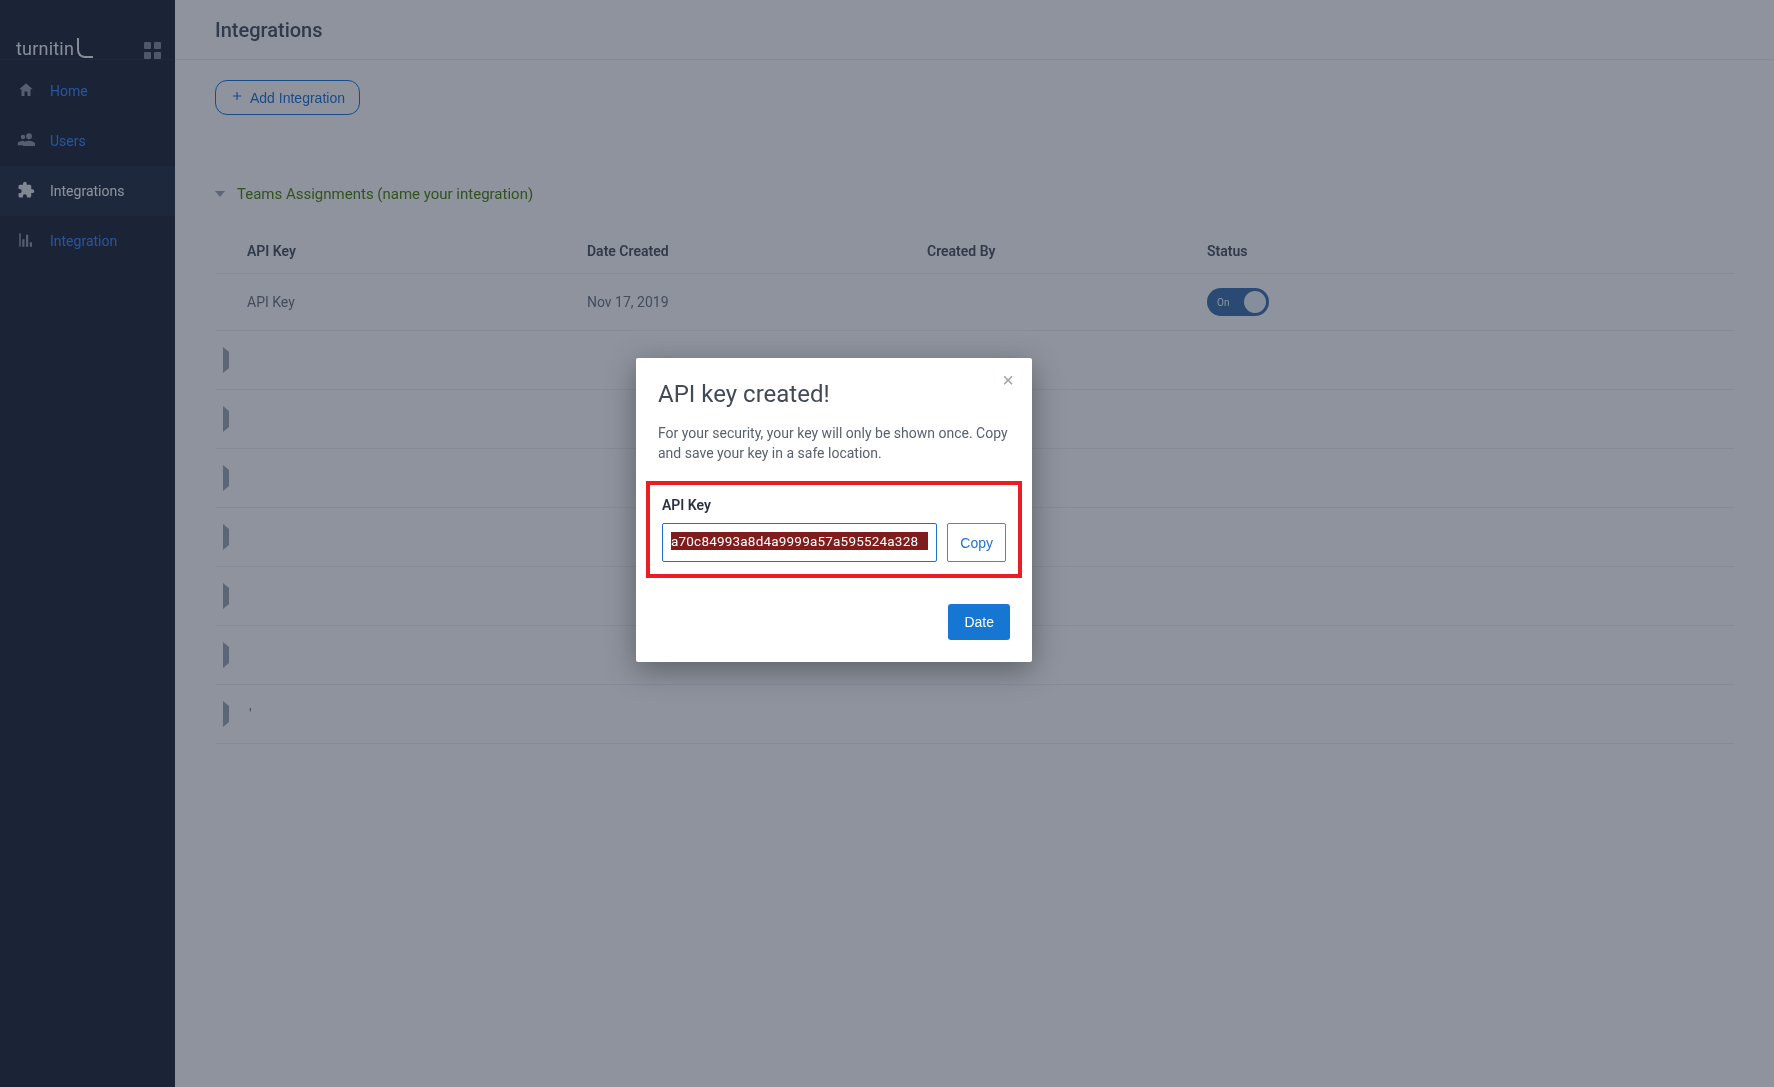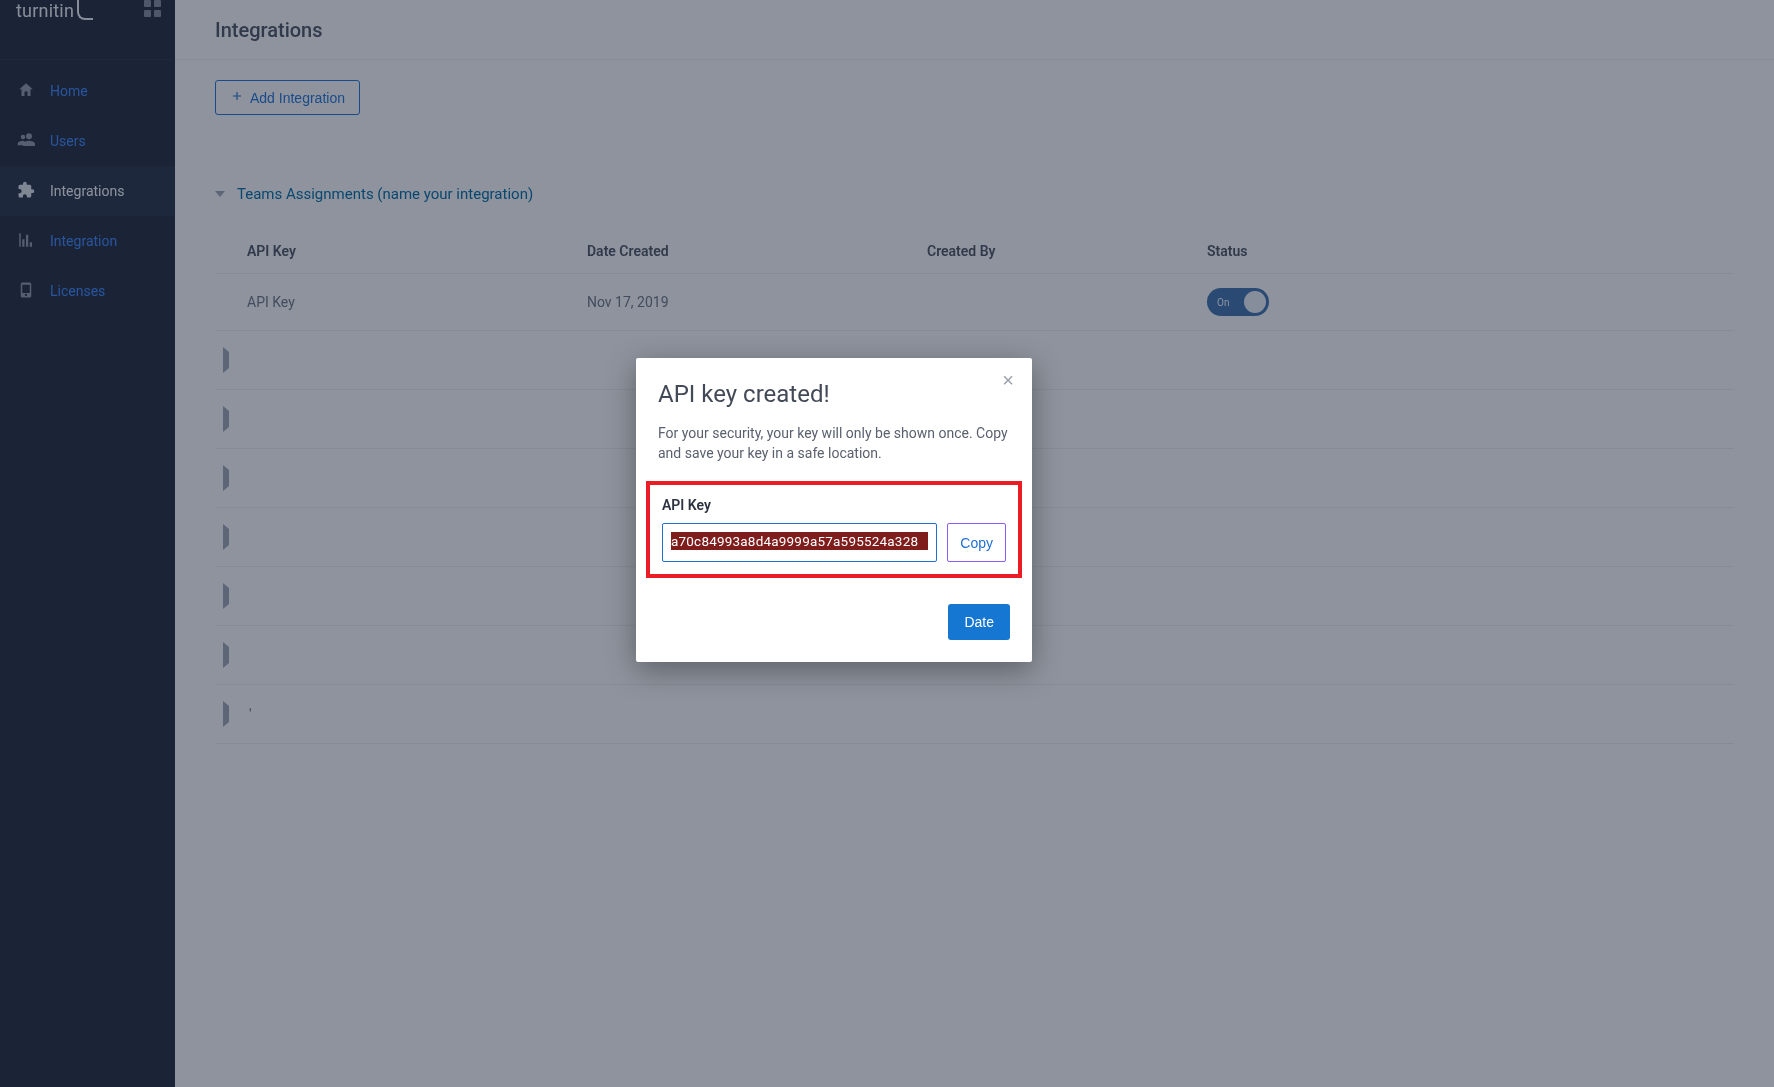--- a/index.html
+++ b/index.html
@@ -21,21 +21,21 @@
     left: 0; top: 0; bottom: 0;
     width: 175px;
     background: #1f2839;
     color: #aeb4c1;
     display: flex;
     flex-direction: column;
     font-size: 14px;
   }
   .sidebar-top {
     display: flex;
-    align-items: flex-start;
+    align-items: flex-end;
     justify-content: space-between;
     height: 60px;
     padding: 0 14px 0 16px;
     border-bottom: 1px solid rgba(255,255,255,0.04);
   }
   .brand {
     font-size: 18px;
     font-weight: 400;
     color: #e6e8ed;
     letter-spacing: 0.2px;
@@ -100,32 +100,32 @@
     font-weight: 500;
   }
   .content { padding: 20px 40px 60px 40px; }
   .add-btn {
     display: inline-flex;
     align-items: center;
     gap: 6px;
     border: 1px solid #1f6fd0;
     color: #1f6fd0;
     background: transparent;
-    border-radius: 3px;
+    border-radius: 12px;
     padding: 8px 14px;
     font-size: 14px;
     cursor: pointer;
   }
 
   .integration-block { margin-top: 70px; }
   .integration-title-row {
     display: flex;
     align-items: center;
     gap: 12px;
-    color: #0369a1;
+    color: #4d7c0f;
     font-size: 15px;
     padding-bottom: 26px;
   }
   .tri-down {
     width: 0; height: 0;
     border-left: 5px solid transparent;
     border-right: 5px solid transparent;
     border-top: 6px solid #9aa1ae;
   }
 
@@ -323,28 +323,20 @@
       <span class="nav-label">Integrations</span>
     </div>
     <div class="nav-item">
       <span class="nav-icon">
         <svg class="icon" viewBox="0 0 24 24">
             <path d="M3 3h2v18H3zm4 8h3v10H7zm5-6h3v16h-3zm5 10h3v6h-3z"></path>
           </svg>
       </span>
       <span class="nav-label">Integration</span>
     </div>
-    <div class="nav-item">
-      <span class="nav-icon">
-        <svg class="icon" viewBox="0 0 24 24">
-            <path d="M17 2H7a2 2 0 00-2 2v16a2 2 0 002 2h10a2 2 0 002-2V4a2 2 0 00-2-2zm-5 18a1.5 1.5 0 111.5-1.5A1.5 1.5 0 0112 20zm5-4H7V5h10z"></path>
-          </svg>
-      </span>
-      <span class="nav-label">Licenses</span>
-    </div>
   </div>
 </nav>
 
 <main class="main">
   <div class="page-header">
     <span>Integrations</span>
   </div>
 
   <div class="content">
     <button class="add-btn">

